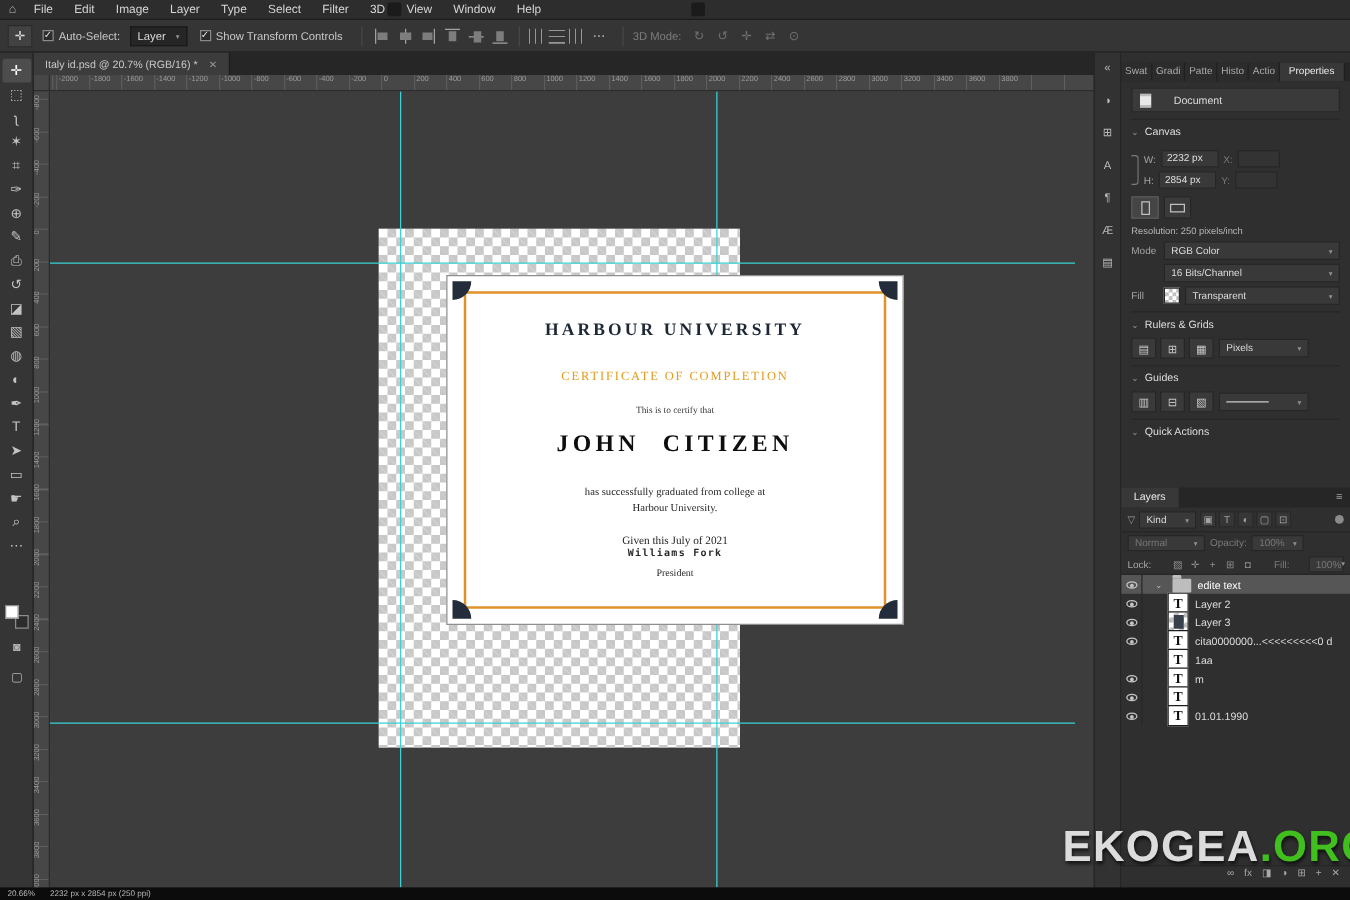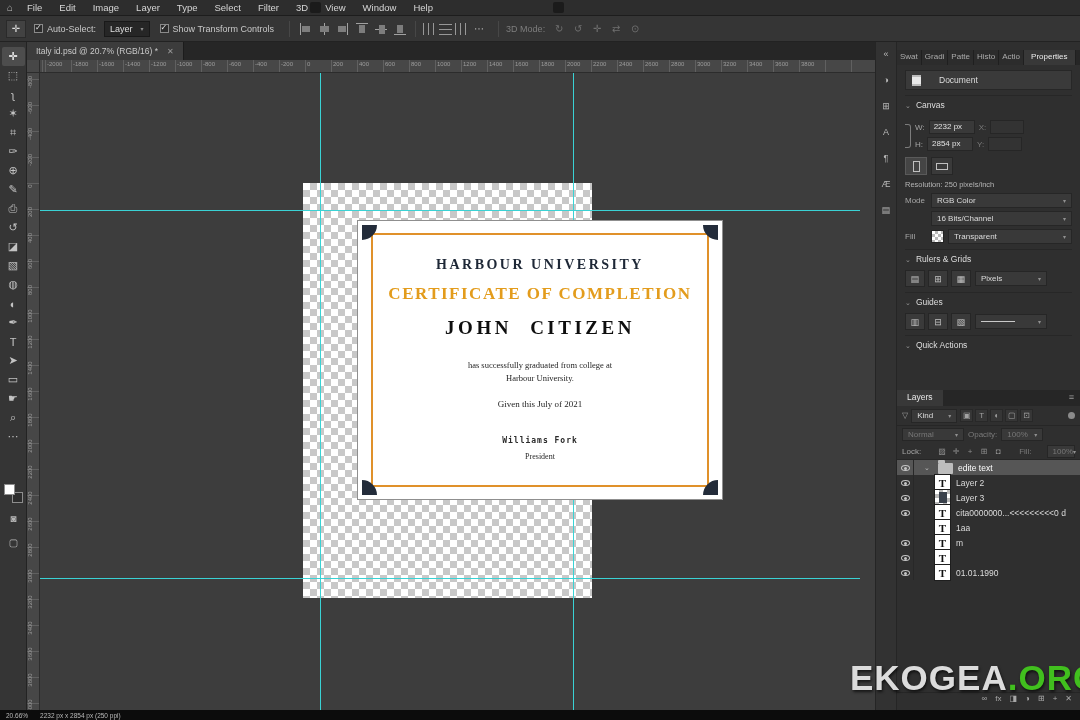--- a/index.html
+++ b/index.html
@@ -70,26 +70,26 @@
   
   .certificate { position:absolute; left:330px; top:160px; width:366px; height:280px; background:#ffffff; border:1px solid #8f8f8f; z-index:4; }
   .cert-corner { position:absolute; width:15px; height:15px; background:#232c3a; z-index:2; }
   .c-tl { left:4px; top:4px; border-radius:0 0 100% 0; }
   .c-tr { right:4px; top:4px; border-radius:0 0 0 100%; }
   .c-bl { left:4px; bottom:4px; border-radius:0 100% 0 0; }
   .c-br { right:4px; bottom:4px; border-radius:100% 0 0 0; }
   .cert-frame { position:absolute; left:13px; top:12px; right:13px; bottom:12px; border:2px solid #e0912a; }
   .cert-content { position:absolute; inset:0; text-align:center; font-family:"Liberation Serif", serif; color:#222; }
   .cert-uni { margin-top:36px; font-size:14px; font-weight:bold; letter-spacing:2.5px; color:#1d2736; }
-  .cert-title { margin-top:11px; font-size:17px; font-weight:bold; letter-spacing:1.5px; color:#e39c1c; }
+  .cert-title { margin-top:23px; font-size:10px; font-weight:normal; letter-spacing:1.5px; color:#e39c1c; }
   .cert-certify { margin-top:16px; font-size:7.5px; color:#3a3a3a; }
   .cert-name { margin-top:13px; font-size:19px; font-weight:bold; letter-spacing:3.5px; word-spacing:10px; color:#0e0e0e; }
   .cert-body { margin-top:20px; font-size:8.5px; line-height:1.55; color:#252525; }
   .cert-given { margin-top:14px; font-size:9px; color:#1e1e1e; }
-  .cert-sign { margin-top:27px; font-family:"DejaVu Sans Mono", monospace; font-weight:bold; font-size:8px; letter-spacing:1px; color:#2a2a2a; }
+  .cert-sign { margin-top:1px; font-family:"DejaVu Sans Mono", monospace; font-weight:bold; font-size:8px; letter-spacing:1px; color:#2a2a2a; }
   .cert-pres { margin-top:7px; font-size:8px; color:#2a2a2a; }
 
   
   .panel-strip { position:absolute; left:875px; top:42px; width:22px; height:668px; background:#323232; border-left:1px solid #252525; border-right:1px solid #252525; display:flex; flex-direction:column; align-items:center; padding-top:4px; gap:11px; z-index:30; }
   .strip-ic { width:16px; height:15px; display:flex; align-items:center; justify-content:center; color:#b8b8b8; font-size:9px; }
 
   
   .right-panels { position:absolute; left:897px; top:42px; width:183px; height:668px; background:#2f2f2f; font-size:9px; z-index:30; }
   .panel-tabs { position:absolute; left:0; top:8px; width:100%; height:15px; background:#262626; display:flex; align-items:stretch; overflow:hidden; }
   .ptabs-group { display:flex; }
@@ -351,20 +351,21 @@
 
     <div class="certificate">
       <span class="cert-corner c-tl"></span>
       <span class="cert-corner c-tr"></span>
       <span class="cert-corner c-bl"></span>
       <span class="cert-corner c-br"></span>
       <div class="cert-frame"></div>
       <div class="cert-content">
         <div class="cert-uni">HARBOUR UNIVERSITY</div>
         <div class="cert-title">CERTIFICATE OF COMPLETION</div>
+        <div class="cert-certify">This is to certify that</div>
         <div class="cert-name">JOHN CITIZEN</div>
         <div class="cert-body">
           <span>has successfully graduated from college at</span><br>
           <span>Harbour University.</span>
         </div>
         <div class="cert-given">Given this July of 2021</div>
         <div class="cert-sign">Williams Fork</div>
         <div class="cert-pres">President</div>
       </div>
     </div>

